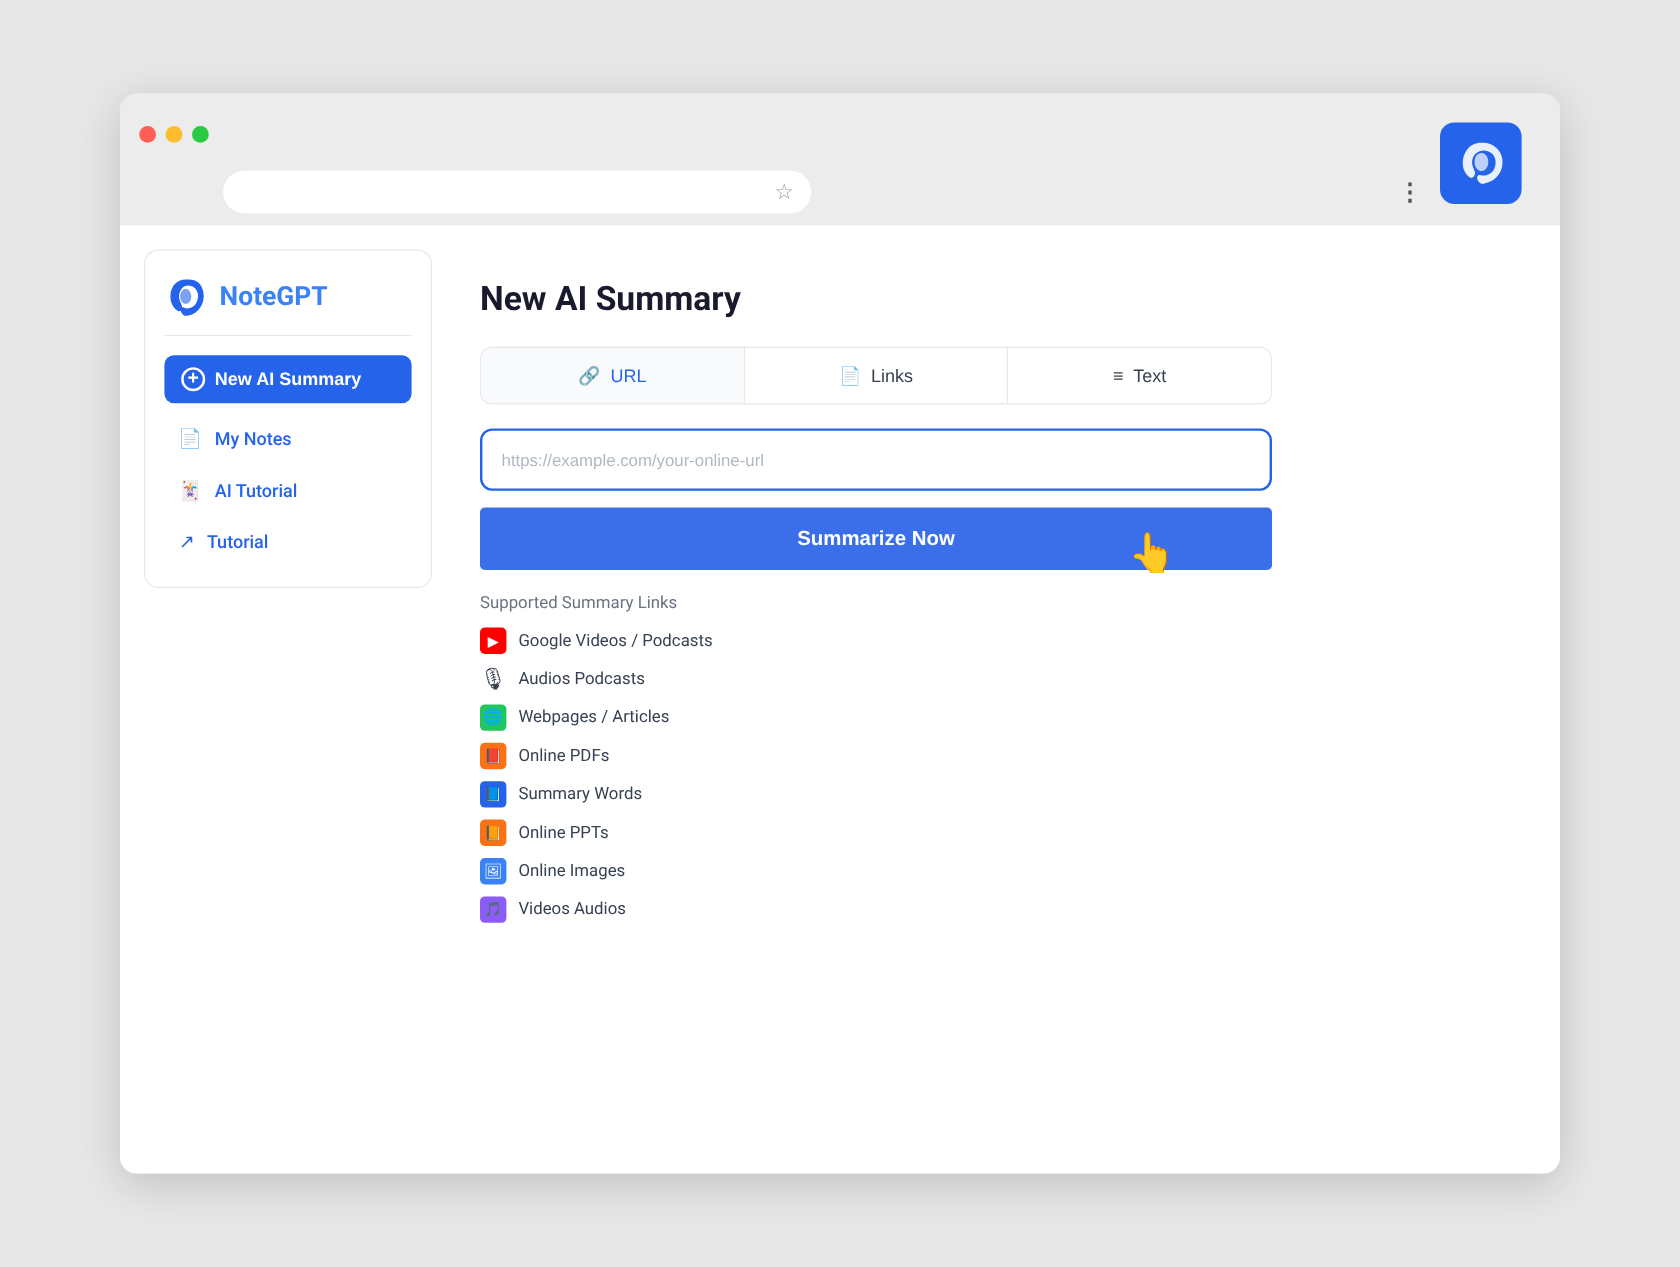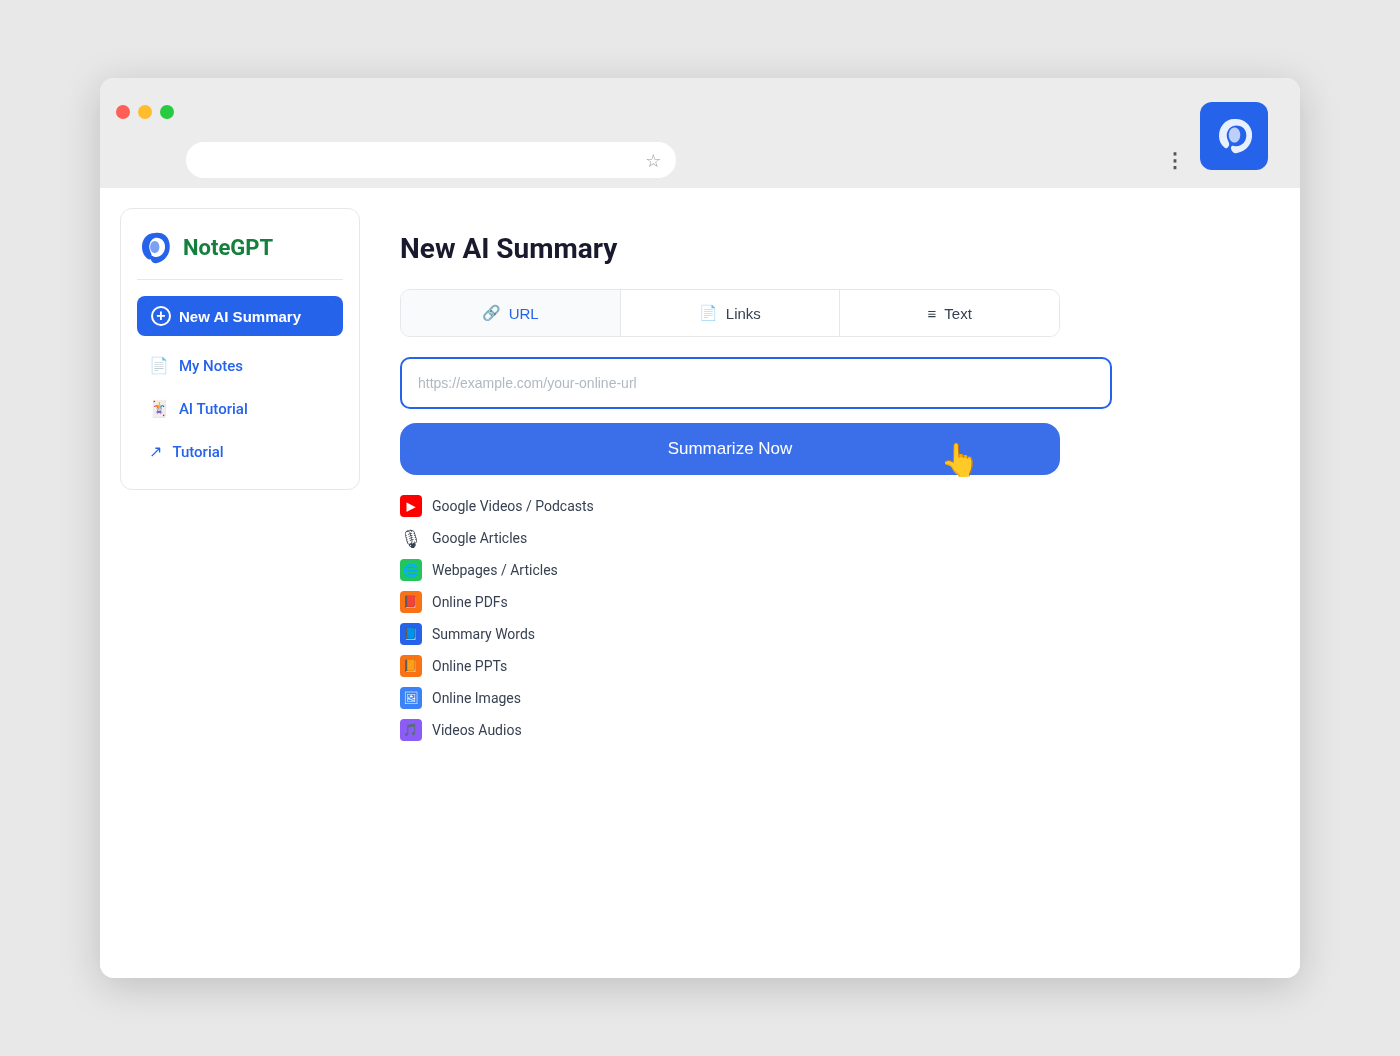--- a/index.html
+++ b/index.html
@@ -141,21 +141,21 @@
     }
 
     .sidebar-logo-icon {
       width: 36px;
       height: 36px;
     }
 
     .sidebar-logo-text {
       font-size: 22px;
       font-weight: 700;
-      color: #15803d;
+      color: #3b82f6;
     }
 
     .sidebar-new-btn {
       background: #2563eb;
       color: white;
       border: none;
       border-radius: 8px;
       padding: 10px 14px;
       display: flex;
       align-items: center;
@@ -240,21 +240,21 @@
       border-right: none;
     }
 
     .tab-btn.active {
       background: #f9fafb;
       color: #2563eb;
     }
 
     
     .url-input-wrap {
-      width: 712px;
+      width: 660px;
       margin-bottom: 14px;
     }
 
     .url-input {
       width: 100%;
       height: 52px;
       border: 2px solid #2563eb;
       border-radius: 10px;
       padding: 0 16px;
       font-size: 14px;
@@ -267,23 +267,23 @@
       color: #b0b8c1;
     }
 
     
     .summarize-btn {
       width: 660px;
       height: 52px;
       background: #3b6fea;
       color: white;
       border: none;
-      border-radius: 16px;
+      border-radius: 4px;
       font-size: 17px;
-      font-weight: 400;
+      font-weight: 700;
       cursor: pointer;
       margin-bottom: 20px;
       position: relative;
     }
 
     
     .cursor-hand {
       position: absolute;
       right: 80px;
       top: 50%;
@@ -424,28 +424,29 @@
         <input type="text" class="url-input" placeholder="https://example.com/your-online-url" style="">
       </div>
 
       
       <button class="summarize-btn">
         <span>Summarize Now</span>
         <span class="cursor-hand">👆</span>
       </button>
 
       
+      <p class="supported-title">Supported Summary Links</p>
       <ul class="supported-list">
         <li class="supported-item">
           <span class="link-icon icon-youtube">▶</span>
           <span>Google Videos / Podcasts</span>
         </li>
         <li class="supported-item">
           <span class="link-icon icon-google-podcast">🎙</span>
-          <span>Google Articles</span>
+          <span>Audios Podcasts</span>
         </li>
         <li class="supported-item">
           <span class="link-icon icon-webpage" style="font-size:13px;">🌐</span>
           <span>Webpages / Articles</span>
         </li>
         <li class="supported-item">
           <span class="link-icon icon-pdf" style="font-size:12px;">📕</span>
           <span>Online PDFs</span>
         </li>
         <li class="supported-item">

